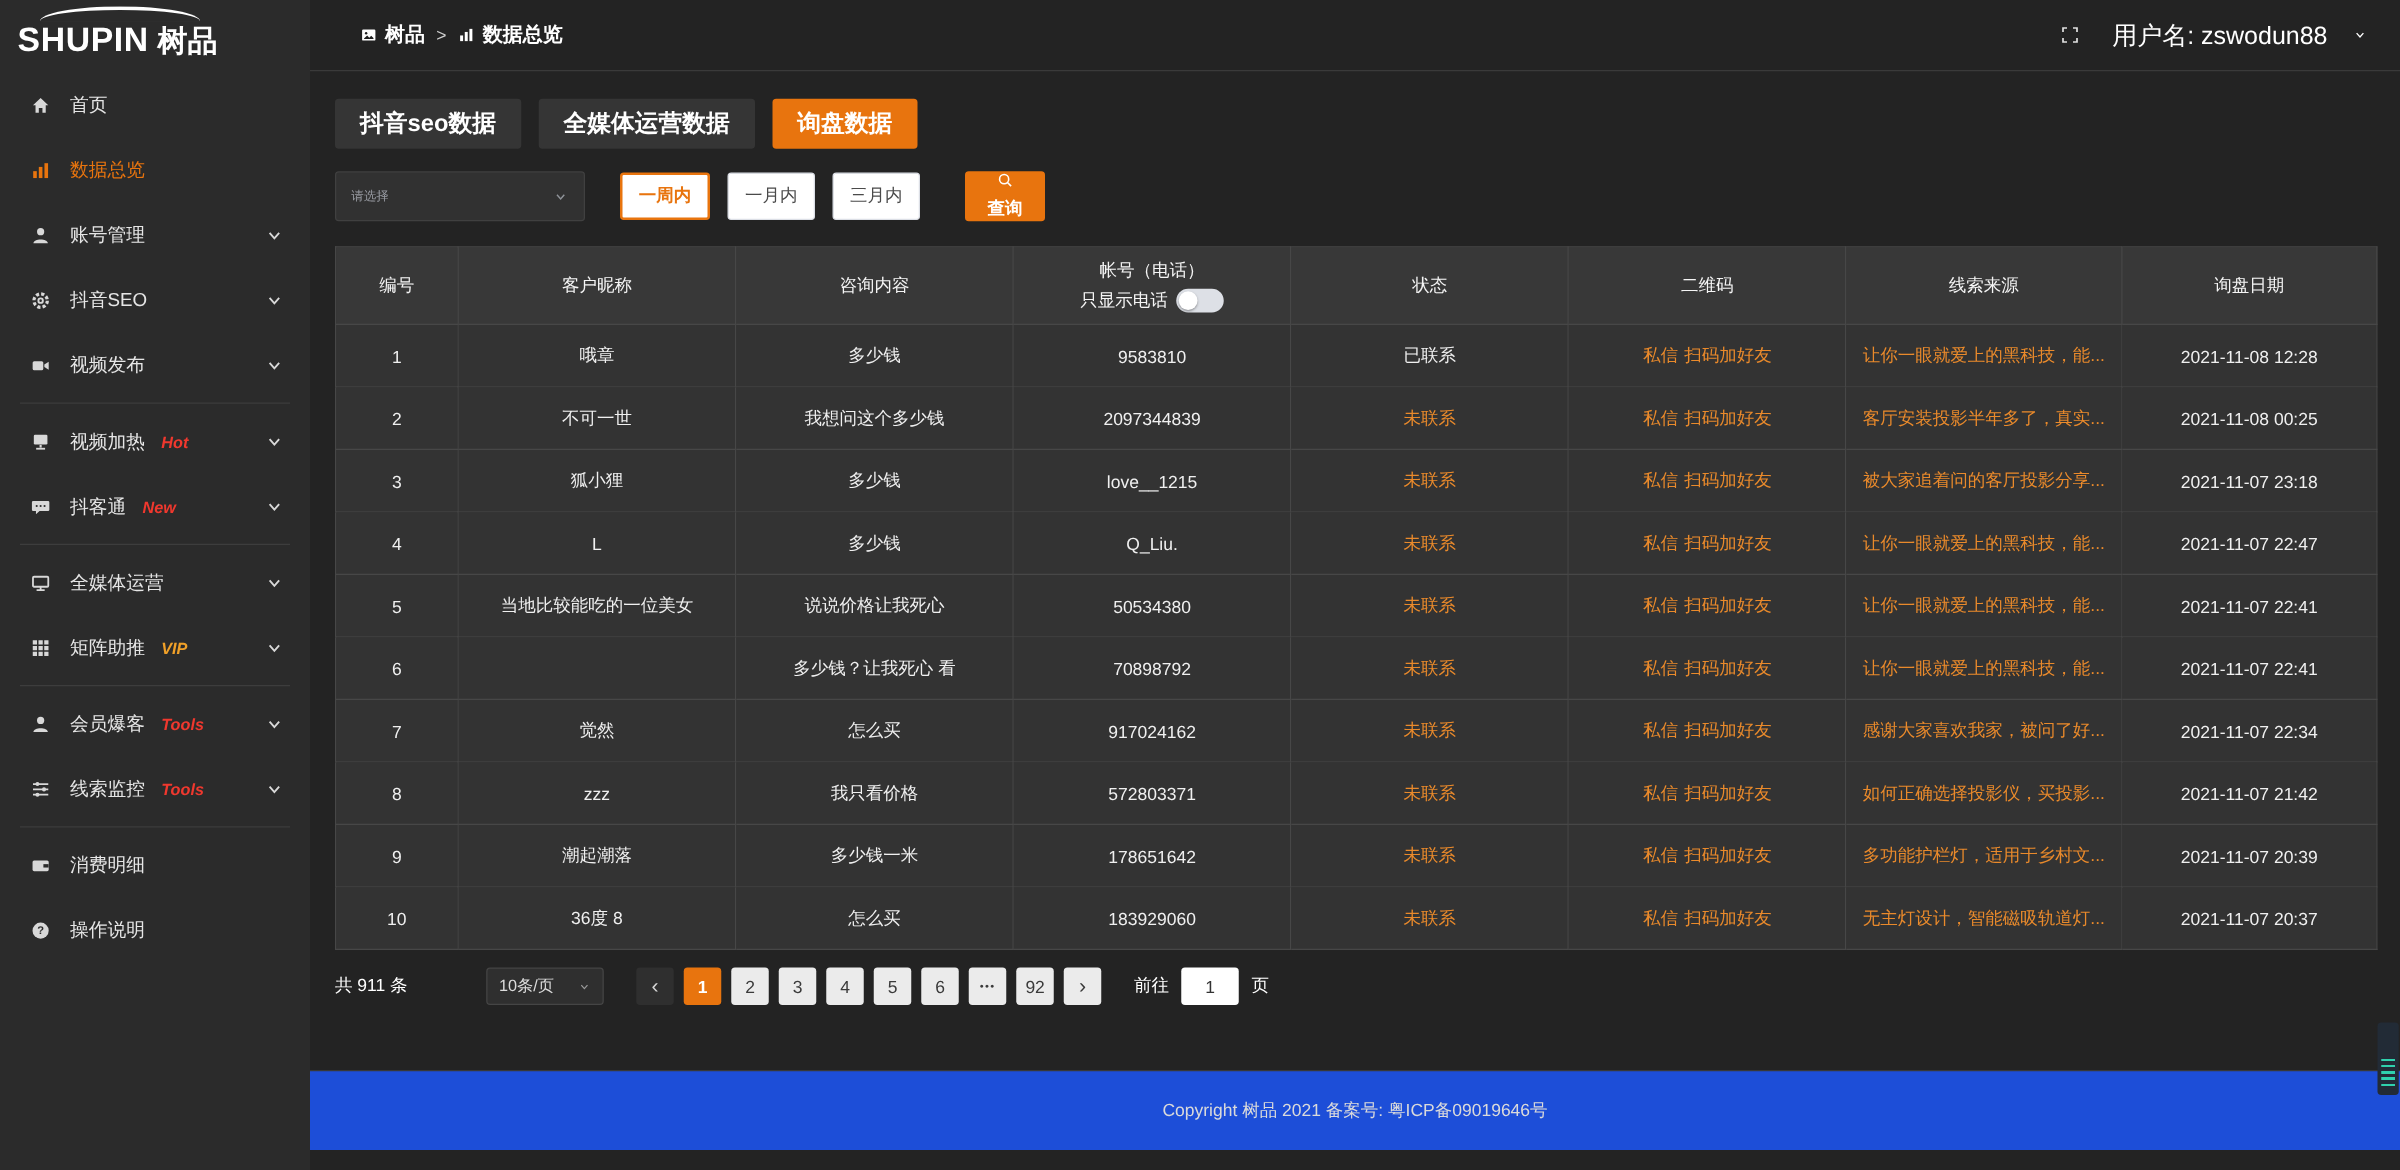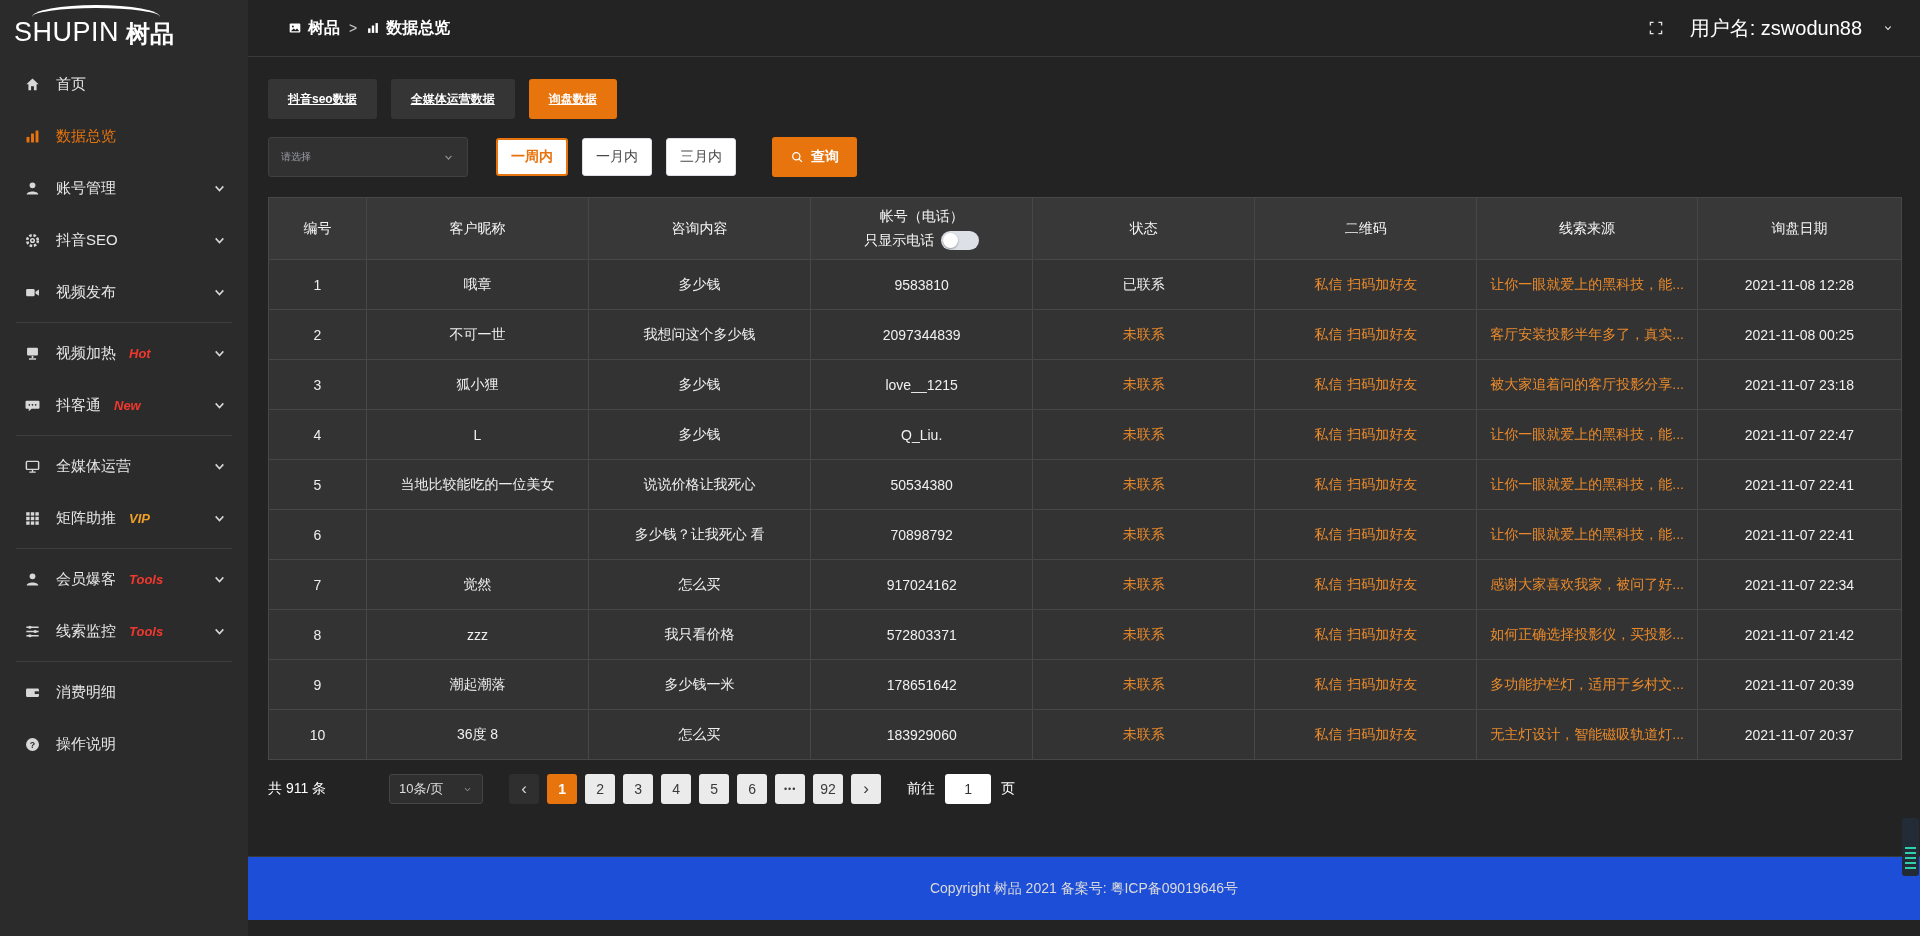--- a/index.html
+++ b/index.html
@@ -8,21 +8,21 @@
     font-family:"Liberation Sans","DejaVu Sans",sans-serif;
     background:#232323; color:#f0f0f0; position:relative;
   }
   .app { display:flex; height:100%; }
 
   
   .sidebar { width:248px; flex-shrink:0; background:#2b2b2b; }
   .logo { height:50px; display:flex; align-items:flex-end; padding:0 0 4px 14px; gap:7px; position:relative; }
   .logo-arc { position:absolute; top:5px; left:32px; width:128px; height:12px;
               border-top:3px solid #fff; border-radius:50% 50% 0 0 / 100% 100% 0 0; }
-  .logo-en { font-size:27px; font-weight:400; letter-spacing:.5px; color:#fff; line-height:1; }
+  .logo-en { font-size:27px; font-weight:700; letter-spacing:.5px; color:#fff; line-height:1; }
   .logo-cn { font-size:24px; font-weight:700; color:#fff; line-height:1; }
   .nav { padding-top:8px; }
   .nav-item { height:52px; display:flex; align-items:center; padding:0 20px 0 24px;
               font-size:15px; color:#e6e6e6; cursor:pointer; }
   .nav-item .icon { color:#d8d8d8; }
   .nav-item.active, .nav-item.active .icon { color:#e8740e; }
   .nav-label { margin-left:15px; }
   .badge { font-style:italic; font-weight:700; font-size:13px; margin-left:13px; }
   .chev { margin-left:auto; color:#b5b5b5; }
   .chev svg { width:12px; height:12px; }
@@ -41,36 +41,36 @@
   .fullscreen-btn { color:#e0e0e0; cursor:pointer; }
   .fullscreen-btn svg { width:16px; height:16px; display:block; }
   .user-box { display:flex; align-items:center; gap:20px; font-size:20px; color:#fff; cursor:pointer; }
   .user-box .icon svg { width:12px; height:12px; }
 
   .content { padding:22px 18px 0 20px; }
 
   
   .tabs { display:flex; gap:14px; }
   .tab { height:40px; padding:0 20px; display:flex; align-items:center; border-radius:3px;
-         background:#353535; color:#fff; font-size:12px; font-weight:700; cursor:pointer;text-decoration:underline; }
+         background:#353535; color:#fff; font-size:19px; font-weight:700; cursor:pointer; }
   .tab.active { background:#e8740e; }
 
   
   .filters { margin-top:18px; display:flex; align-items:center; }
   .select { width:200px; height:40px; background:#313131; border:1px solid #404040; border-radius:3px;
             display:flex; align-items:center; padding:0 12px; font-size:10px; color:#9a9da4; cursor:pointer; }
   .select .icon { margin-left:auto; color:#8f9399; }
   .select .icon svg { width:13px; height:13px; }
   .range-group { display:flex; margin-left:28px; gap:14px; }
   .range-btn { height:38px; min-width:64px; padding:0 13px; background:#fff; border:1px solid #dcdfe6;
                border-radius:3px; color:#4a4a4a; font-size:14px; display:flex; align-items:center;
                justify-content:center; cursor:pointer; }
   .range-btn.active { color:#e8740e; border:2px solid #e8740e; font-weight:700;font-family:Liberation Mono, monospace; }
   .query-btn { margin-left:36px; height:40px; padding:0 18px; background:#e8740e; border-radius:3px;
-               color:#fff; font-size:14px; font-weight:700; display:flex; align-items:center; gap:7px; cursor:pointer; }
+               color:#fff; font-size:14px; font-weight:700; display:flex; align-items:center; gap:7px; cursor:pointer;flex-direction:column; }
   .query-btn .icon svg { width:14px; height:14px; }
 
   
   table { margin-top:20px; width:100%; border-collapse:collapse; table-layout:fixed; }
   th, td { border:1px solid #474747; text-align:center; font-weight:400; }
   th { height:62px; background:#383838; font-size:14px; color:#f5f5f5; }
   td { height:50px; background:#333333; font-size:14px; color:#f0f0f0;
        white-space:nowrap; overflow:hidden; text-overflow:ellipsis; padding:0 6px; }
   .phone-toggle-row { display:flex; align-items:flex-end; justify-content:center; gap:7px; margin-top:5px; font-size:14px; }
   .toggle { width:38px; height:19px; border-radius:10px; background:#dde0e6; position:relative;

